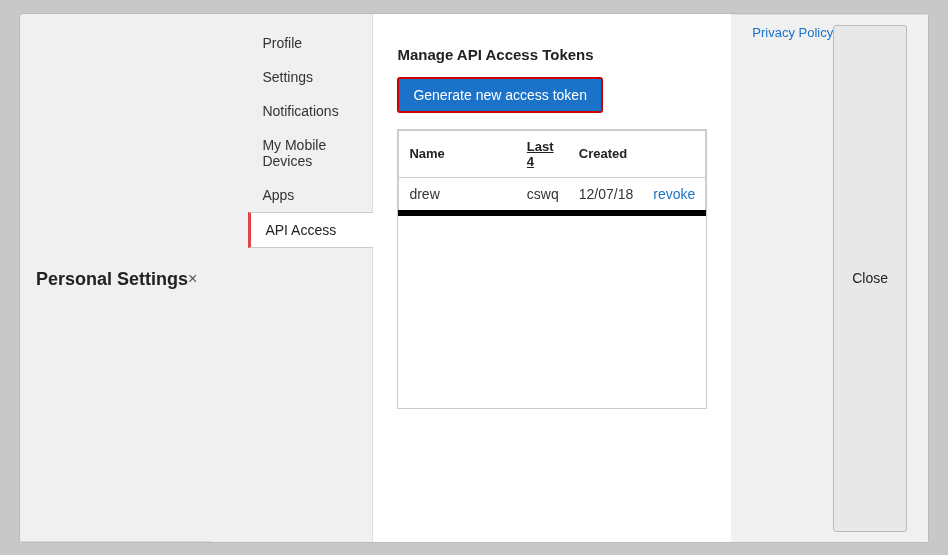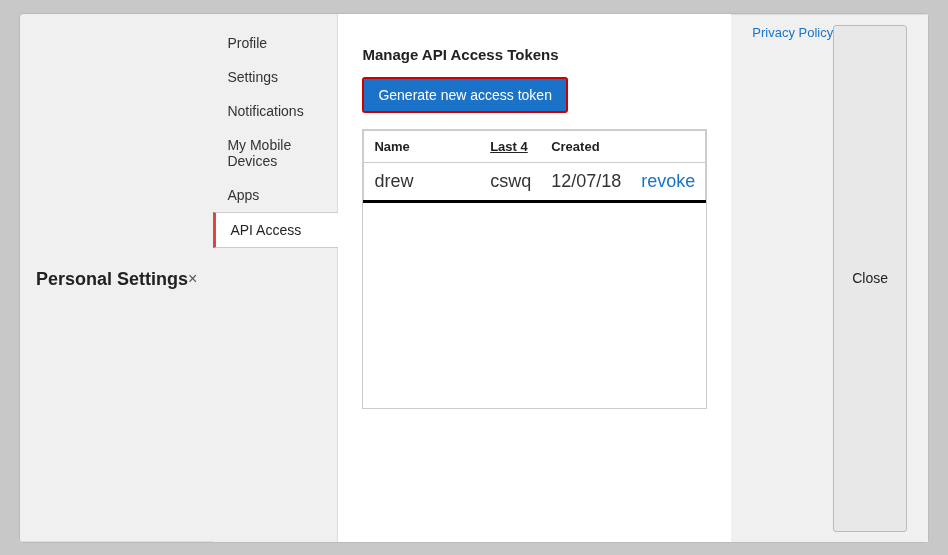--- a/index.html
+++ b/index.html
@@ -48,20 +48,21 @@
       display: flex;
       flex: 1;
       overflow: hidden;
     }
     .sidebar {
       width: 125px;
       padding: 12px 0;
       background: #f0f0f0;
       border-right: 1px solid #ddd;
       flex-shrink: 0;
+      margin-left: 35px;
     }
     .sidebar-item {
       padding: 9px 14px;
       cursor: pointer;
       color: #333;
       font-size: 14px;
     }
     .sidebar-item.active {
       background: #fff;
       border: 1px solid #ccc;
@@ -107,22 +108,22 @@
       text-align: left;
       padding: 8px 10px;
       font-weight: bold;
       font-size: 13px;
       background: #fff;
       border-bottom: 1px solid #ccc;
       color: #222;
     }
     .token-table td {
       padding: 8px 10px;
-      font-size: 18px;
-      border-bottom: 3px solid #000000;
+      font-size: 14px;
+      border-bottom: 6px solid #000000;
       color: #333;
     }
     .token-table .col-name { width: 55%; }
     .token-table .col-last4 { width: 15%; text-decoration: underline; }
     .token-table .col-created { width: 15%; }
     .token-table .col-action { width: 15%; }
     .revoke-link {
       color: #1a73c8;
       cursor: pointer;
       text-decoration: none;

